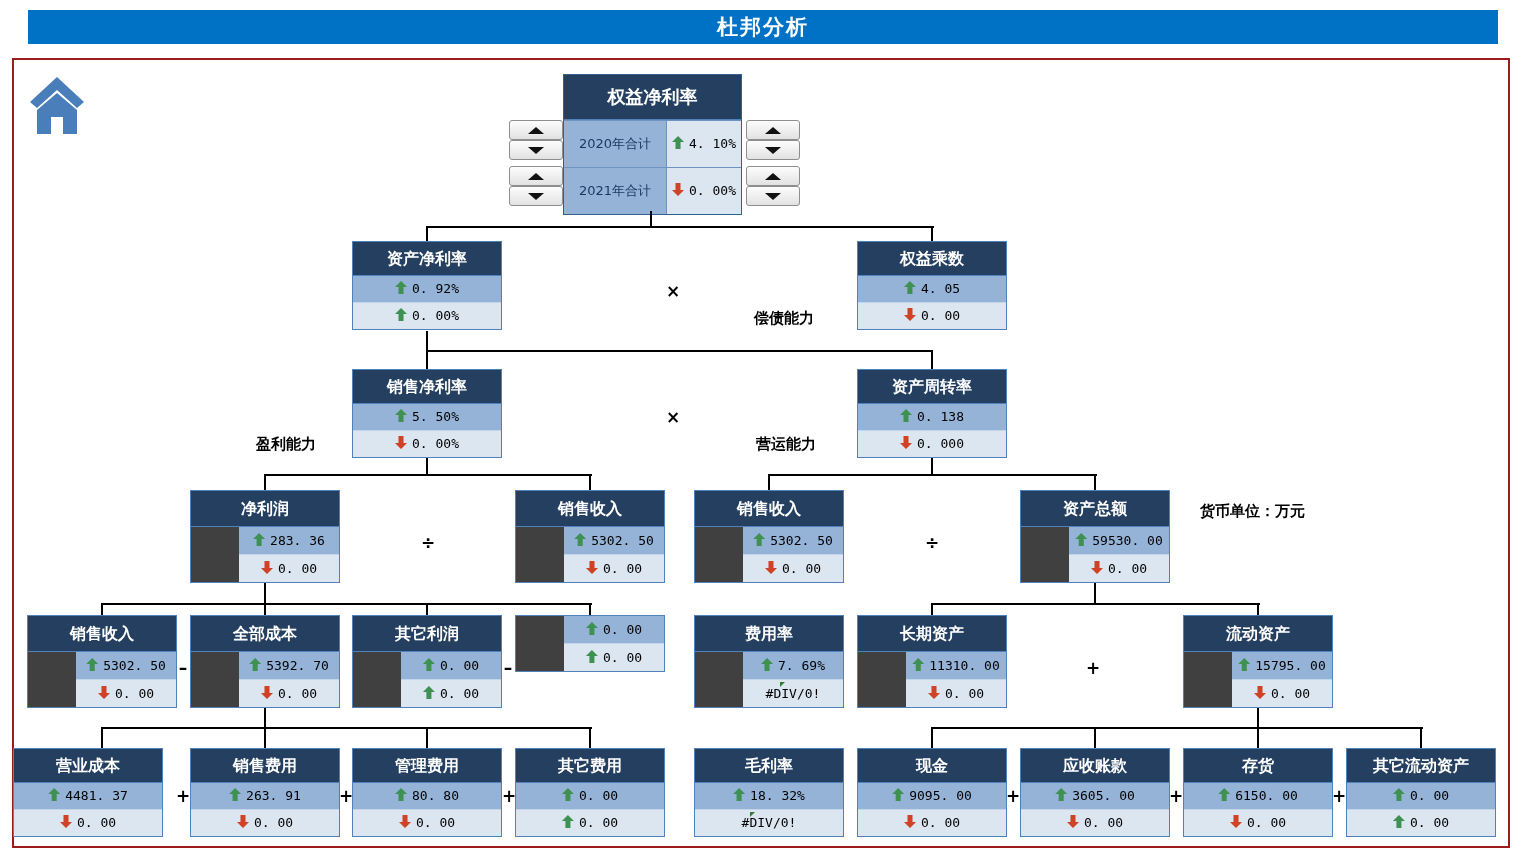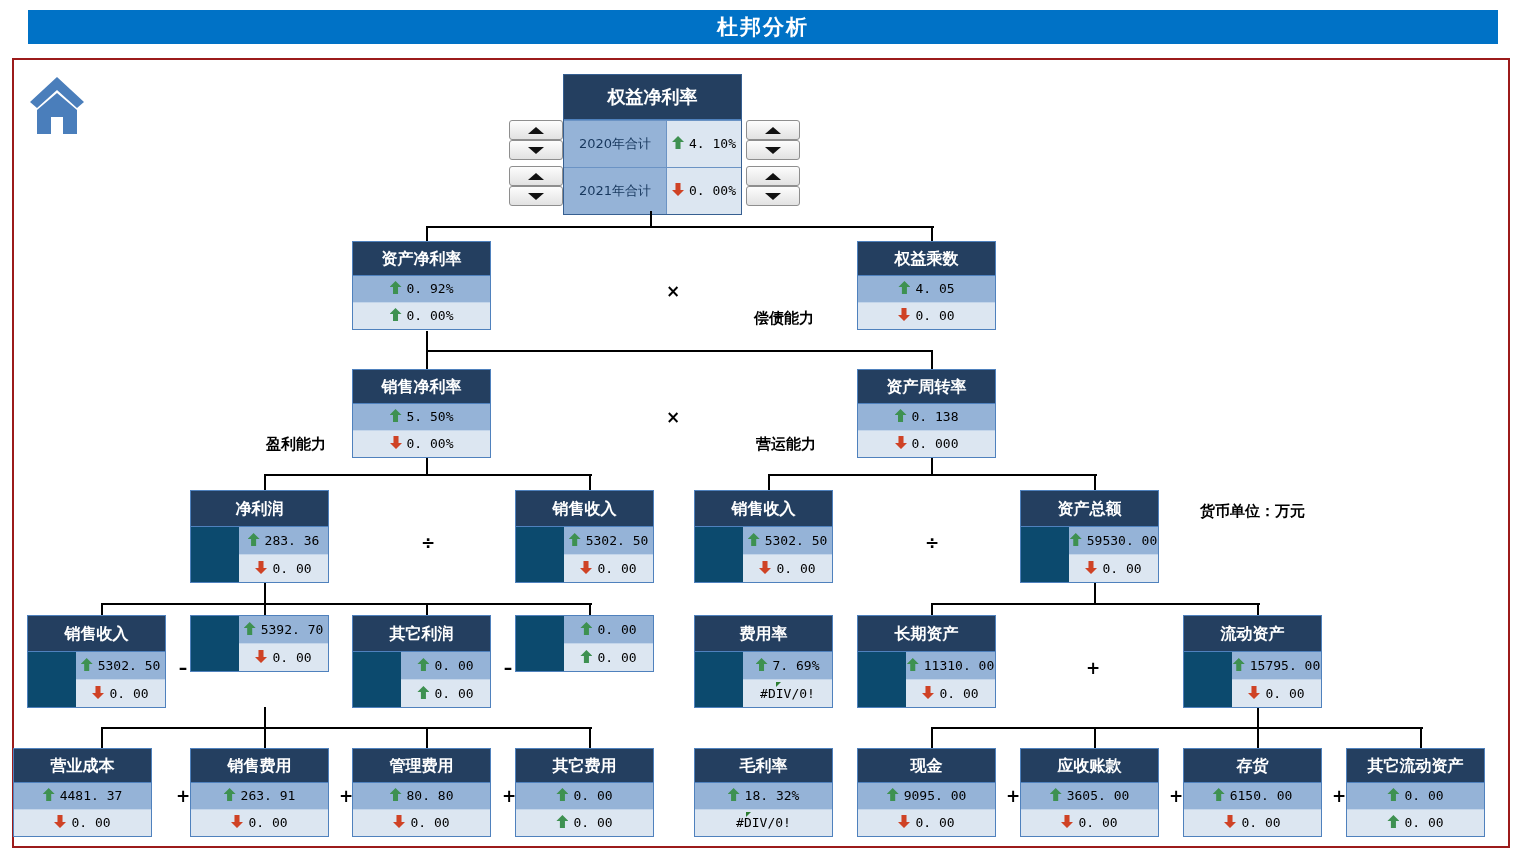--- a/index.html
+++ b/index.html
@@ -3,21 +3,21 @@
 <meta charset="utf-8">
 <style>
   html,body{margin:0;padding:0;background:#fff;}
   #stage{position:relative;width:1522px;height:858px;background:#fff;overflow:hidden;
          font-family:"DejaVu Sans","Liberation Sans",sans-serif;}
   
   .titlebar{position:absolute;left:28px;top:10px;width:1470px;height:34px;background:#0072C6;
             color:#fff;font-size:21px;font-weight:bold;text-align:center;line-height:34px;letter-spacing:2px;}
   .panel{position:absolute;left:12px;top:58px;width:1494px;height:786px;border:2px solid #9C1B1B;background:#fff;}
   
-  .node{position:absolute;width:139px;border:1px solid #4F81BD;background:#0c4a6e;box-sizing:border-box;}
+  .node{position:absolute;width:150px;border:1px solid #4F81BD;background:#404040;box-sizing:border-box;}
   .nt{height:33px;line-height:33px;background:#243F60;color:#fff;font-weight:bold;font-size:16px;
       text-align:center;border-bottom:1px solid #4F81BD;overflow:hidden;white-space:nowrap;}
   .tall .nt{height:35px;line-height:35px;}
   .nr{position:relative;height:26px;line-height:26px;text-align:center;font-size:13px;color:#000;
       font-family:"DejaVu Sans Mono","Liberation Mono",monospace;white-space:nowrap;}
   .tall .nr{height:27px;line-height:27px;margin-left:48px;}
   .r1{background:#95B3D7;border-bottom:1px solid #c3d5ea;}
   .r2{background:#DCE6F1;}
   .nr[data-dir="err"]::before{content:"";position:absolute;left:37%;top:2px;
       border-top:5px solid #2e7d32;border-right:5px solid transparent;}
@@ -144,21 +144,21 @@
   <div class="op" style="left:493px;top:657px">–</div>
   <div class="op" style="left:1078px;top:657px">+</div>
   <div class="op" style="left:168px;top:785px">+</div>
   <div class="op" style="left:331px;top:785px">+</div>
   <div class="op" style="left:494px;top:785px">+</div>
   <div class="op" style="left:998px;top:785px">+</div>
   <div class="op" style="left:1161px;top:785px">+</div>
   <div class="op" style="left:1324px;top:785px">+</div>
 
   <div class="slabel" style="left:754px;top:309px">偿债能力</div>
-  <div class="slabel" style="left:266px;top:435px">盈利能力</div>
+  <div class="slabel" style="left:256px;top:435px">盈利能力</div>
   <div class="slabel" style="left:756px;top:435px">营运能力</div>
   <div class="slabel" style="left:1200px;top:502px">货币单位：万元</div>
 
   <div class="node" style="left:352px;top:241px">
     <div class="nt">资产净利率</div>
     <div class="nr r1" data-dir="up"><span class="ar" data-dir="up"></span><span>0. 92%</span></div>
     <div class="nr r2" data-dir="up"><span class="ar" data-dir="up"></span><span>0. 00%</span></div>
   </div>
   <div class="node" style="left:857px;top:241px">
     <div class="nt">权益乘数</div>
@@ -197,20 +197,21 @@
     <div class="nr r1" data-dir="up"><span class="ar" data-dir="up"></span><span>59530. 00</span></div>
     <div class="nr r2" data-dir="down"><span class="ar" data-dir="down"></span><span>0. 00</span></div>
   </div>
 
   <div class="node tall" style="left:27px;top:615px">
     <div class="nt">销售收入</div>
     <div class="nr r1" data-dir="up"><span class="ar" data-dir="up"></span><span>5302. 50</span></div>
     <div class="nr r2" data-dir="down"><span class="ar" data-dir="down"></span><span>0. 00</span></div>
   </div>
   <div class="node tall" style="left:190px;top:615px">
+    <div class="nt">全部成本</div>
     <div class="nr r1" data-dir="up"><span class="ar" data-dir="up"></span><span>5392. 70</span></div>
     <div class="nr r2" data-dir="down"><span class="ar" data-dir="down"></span><span>0. 00</span></div>
   </div>
   <div class="node tall" style="left:352px;top:615px">
     <div class="nt">其它利润</div>
     <div class="nr r1" data-dir="up"><span class="ar" data-dir="up"></span><span>0. 00</span></div>
     <div class="nr r2" data-dir="up"><span class="ar" data-dir="up"></span><span>0. 00</span></div>
   </div>
   <div class="node tall" style="left:515px;top:615px">
     <div class="nr r1" data-dir="up"><span class="ar" data-dir="up"></span><span>0. 00</span></div>

